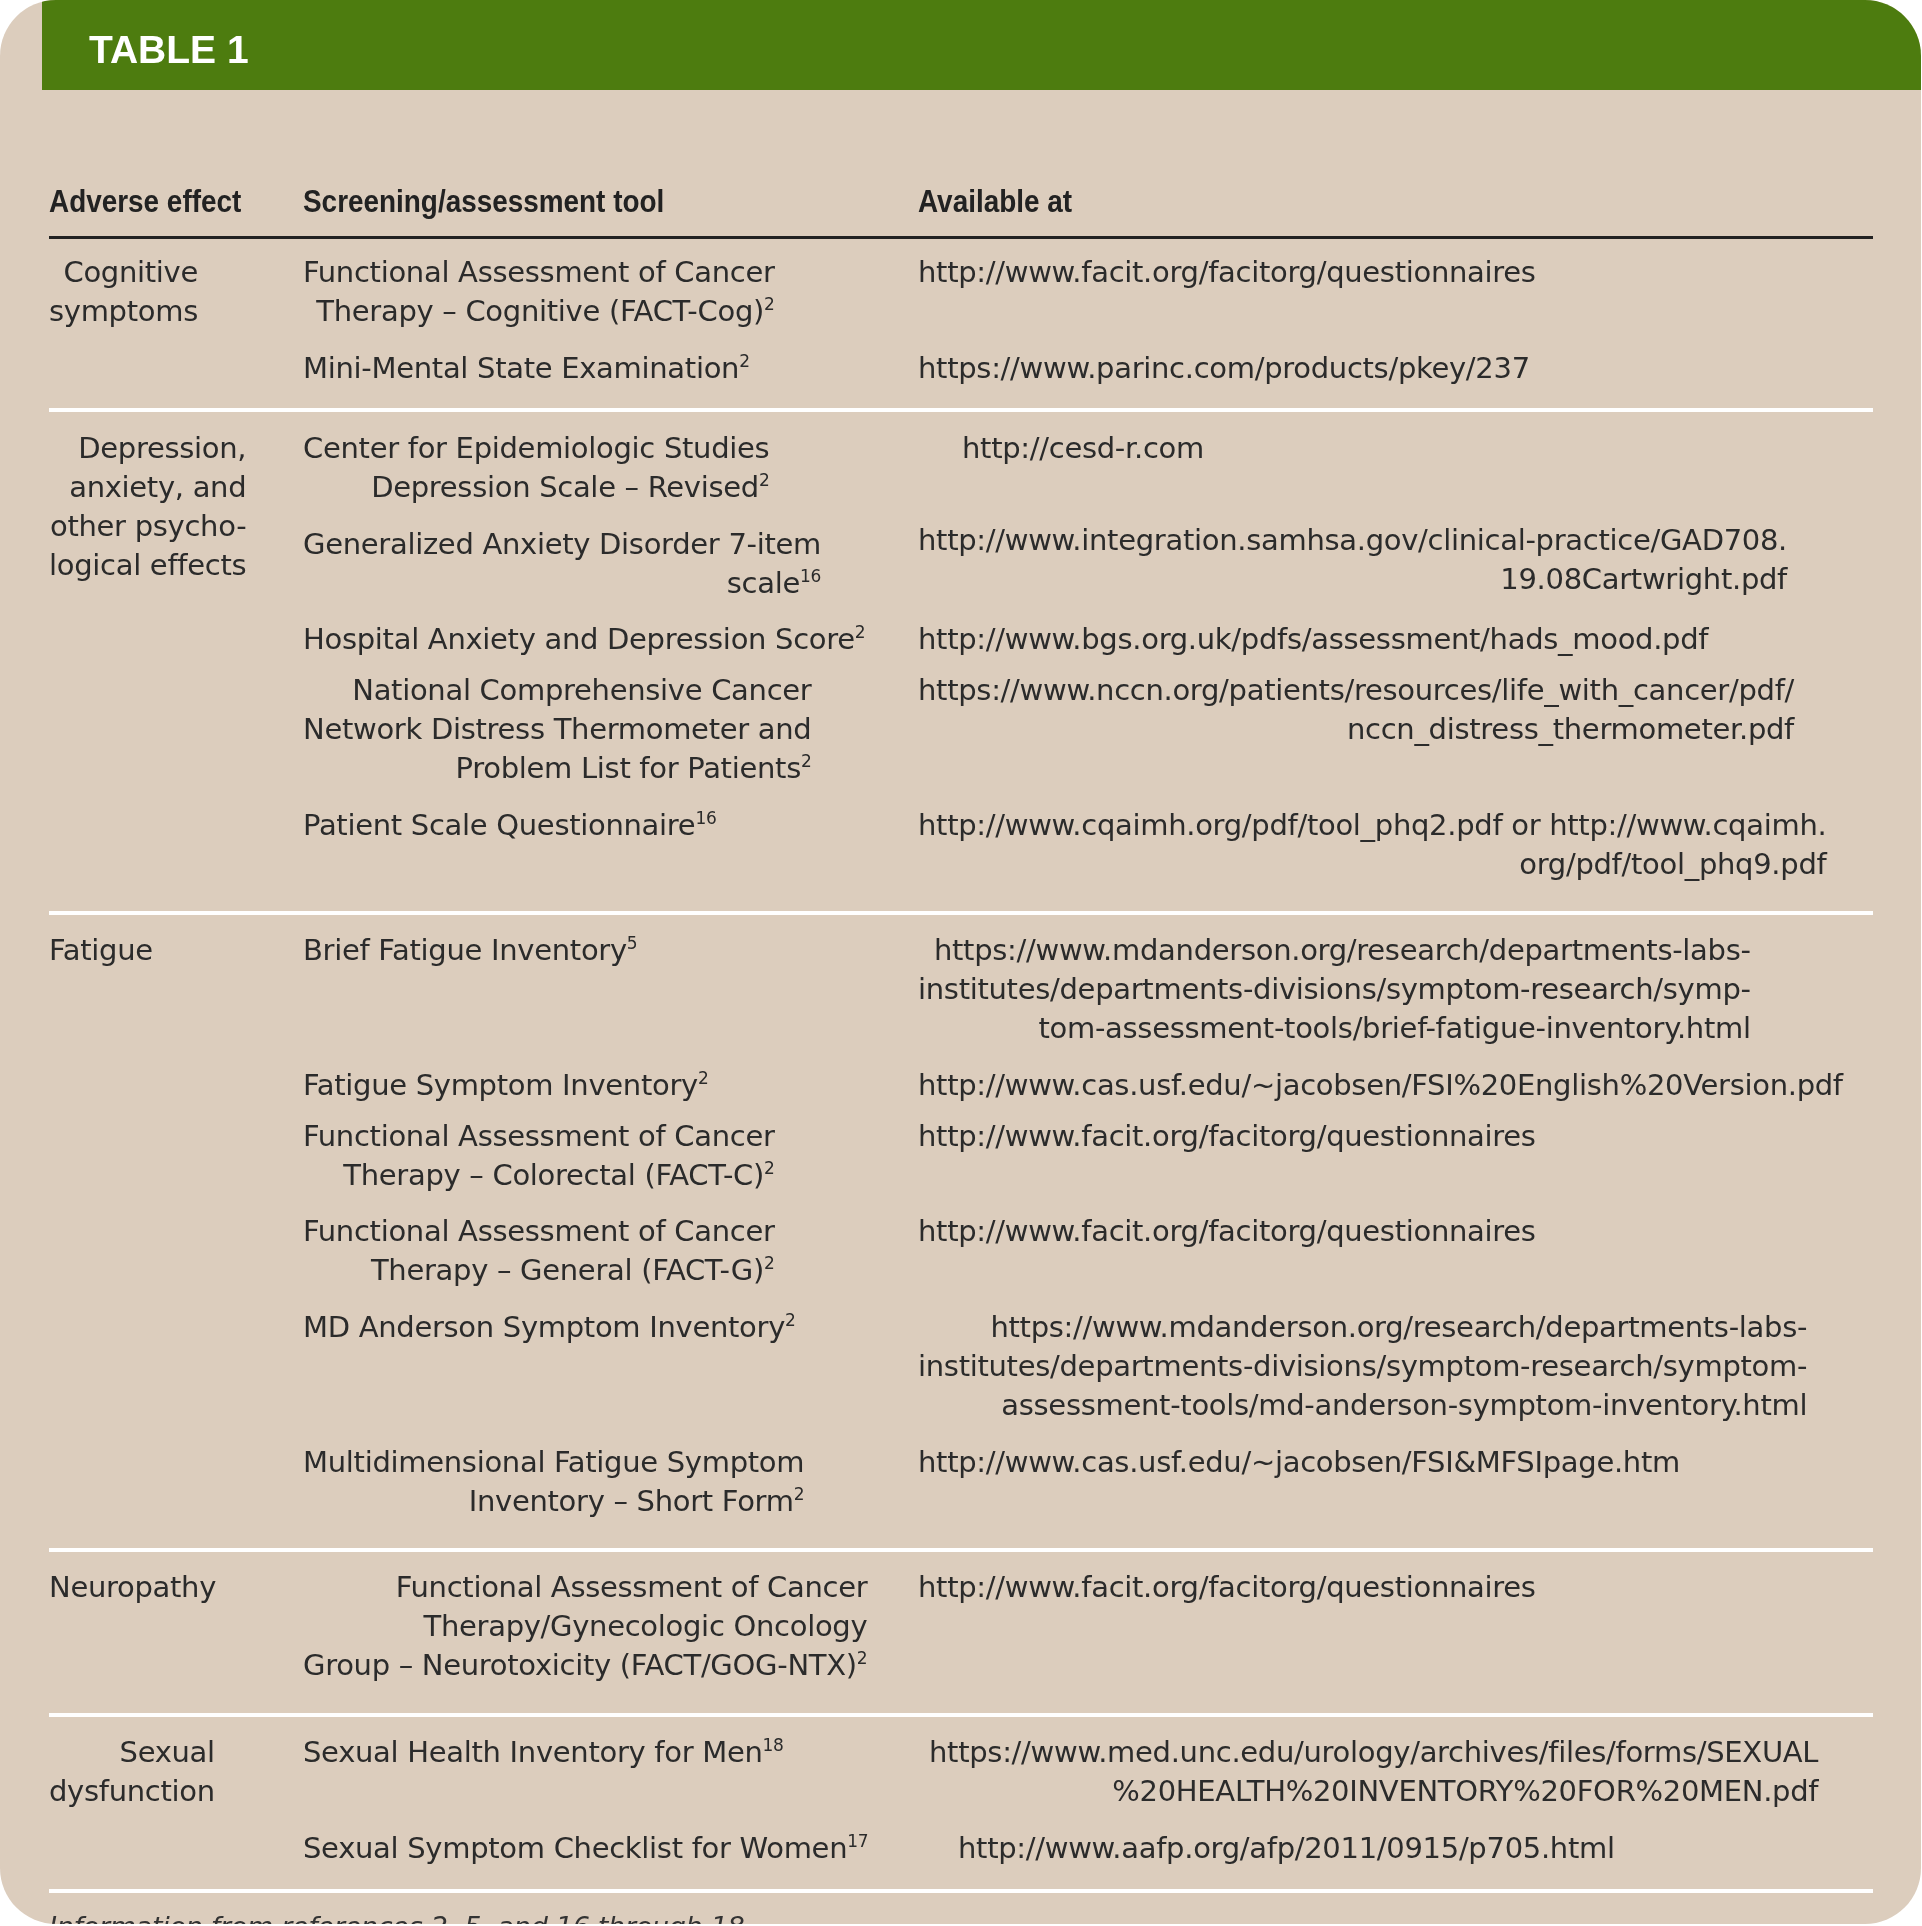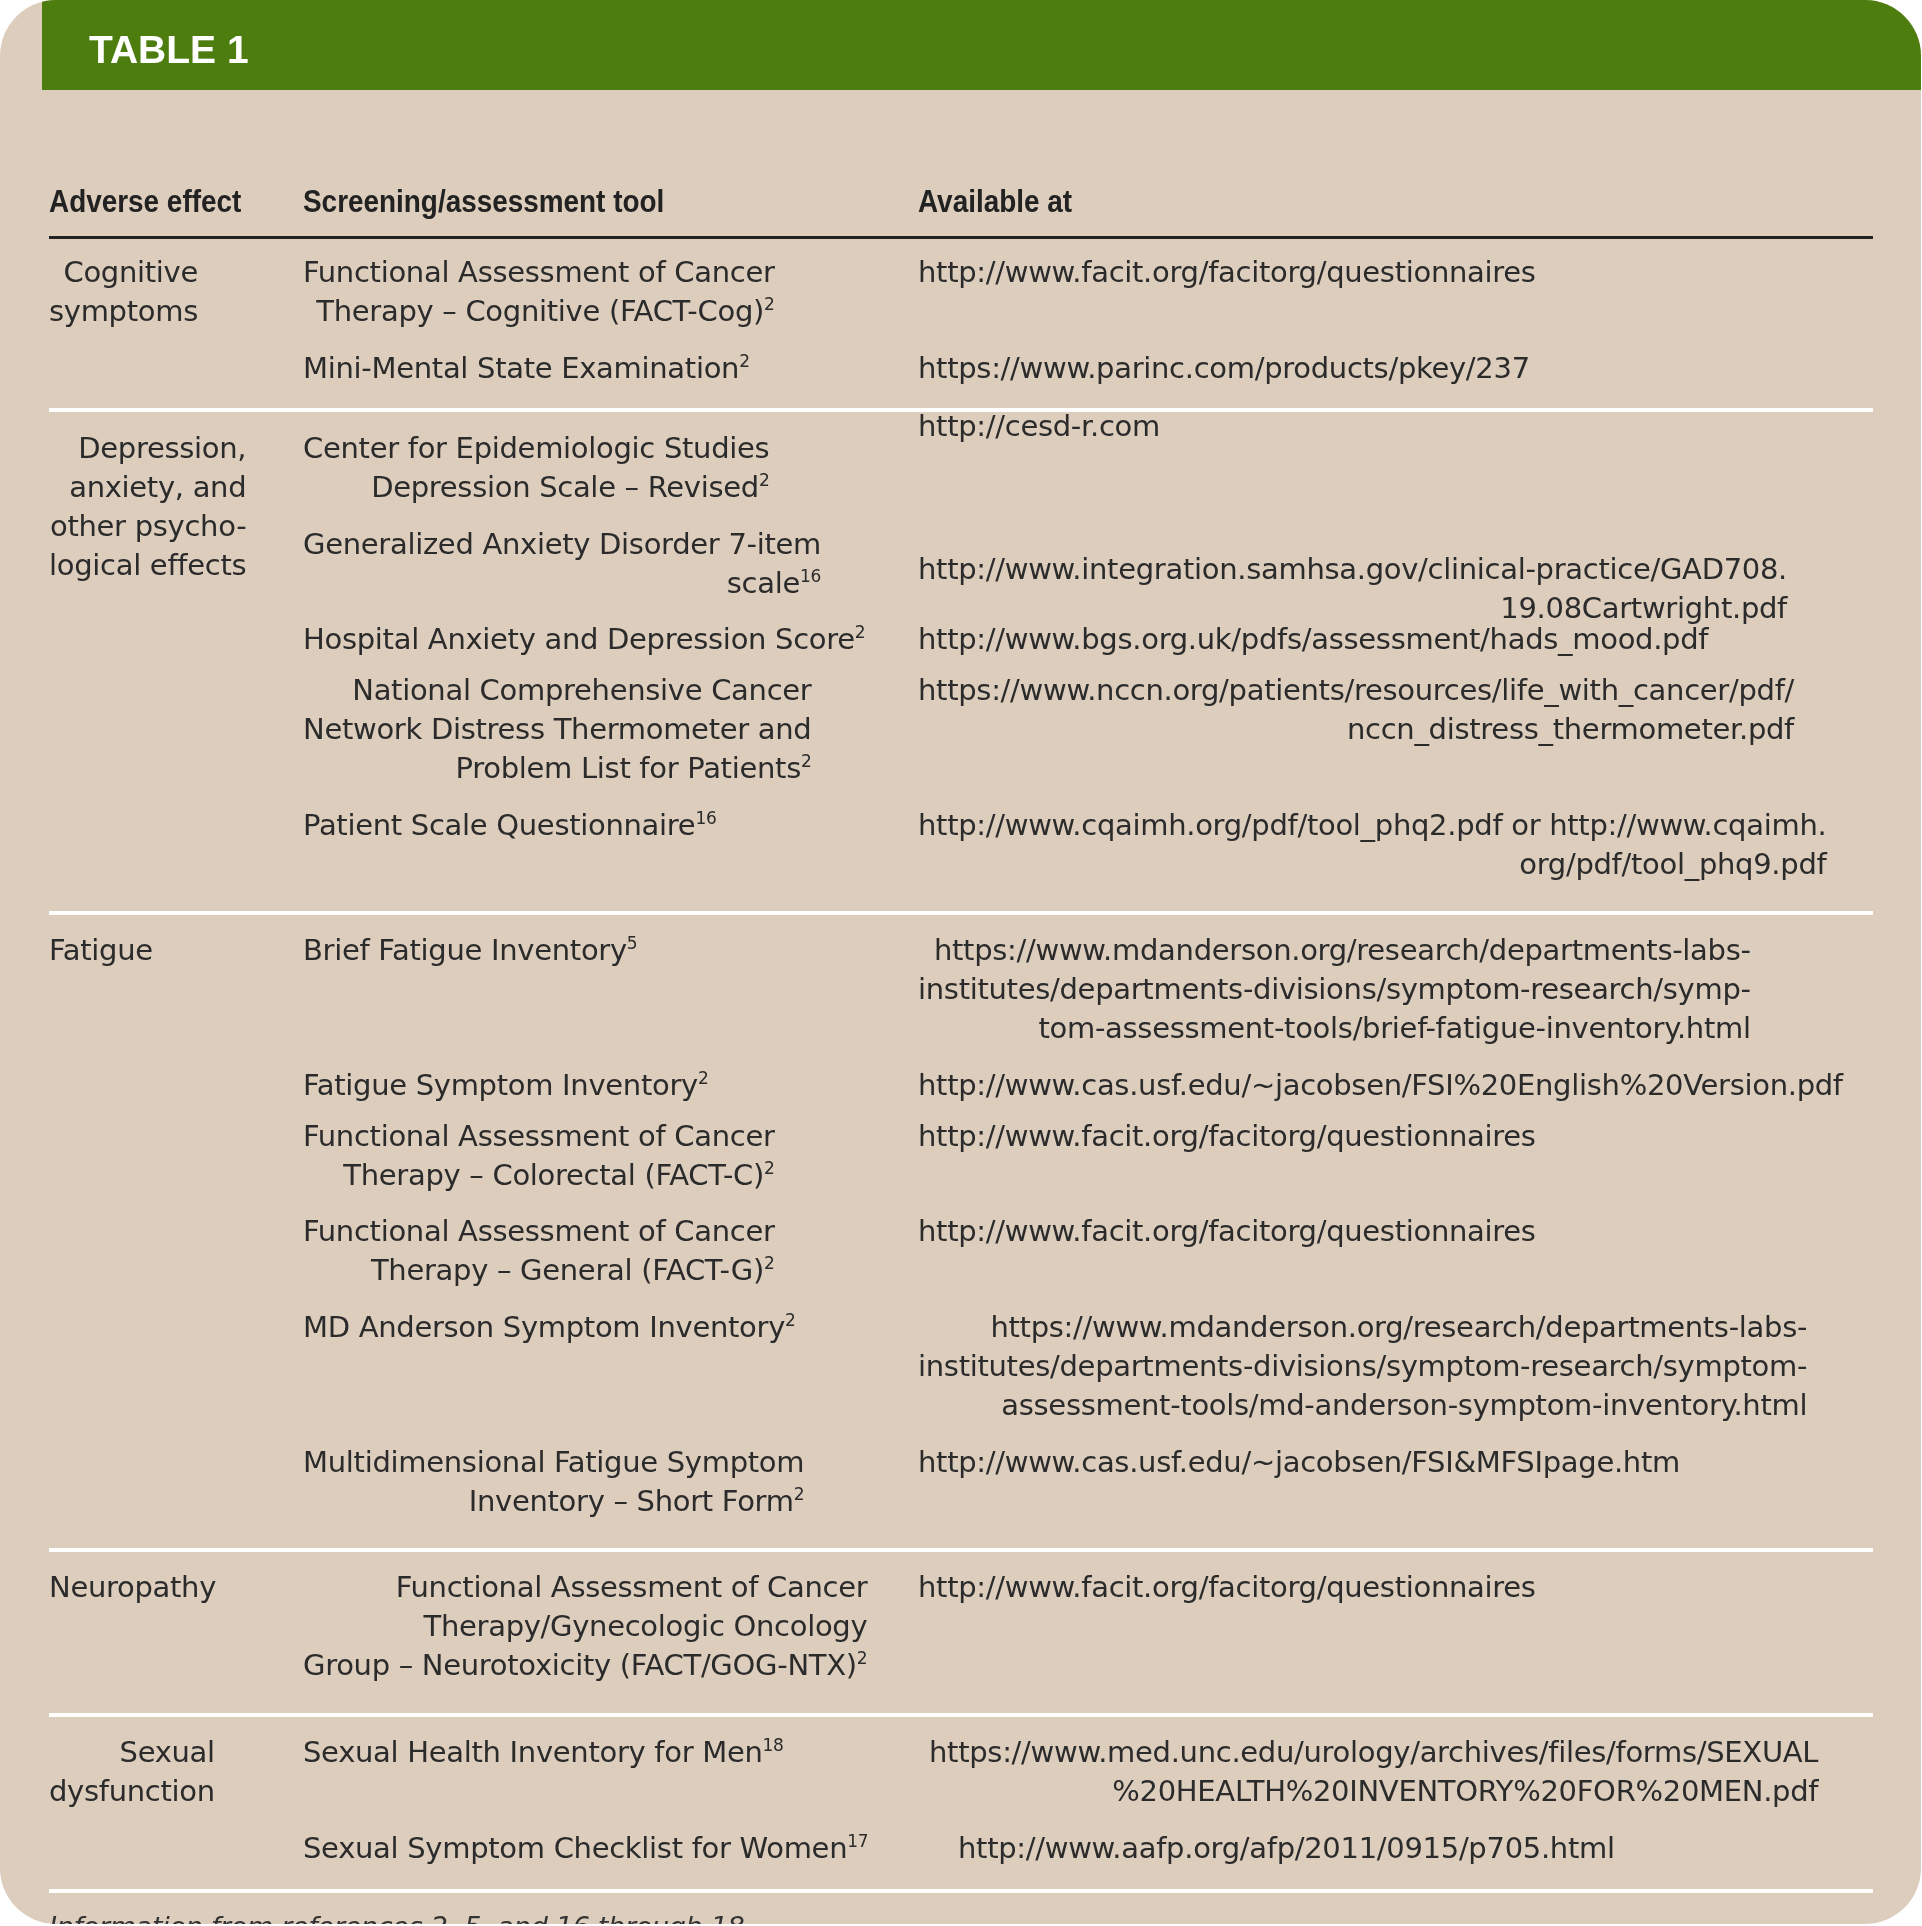--- a/index.html
+++ b/index.html
@@ -39,24 +39,24 @@
       <div class="cell c3" style="top: 253px;">http://www.facit.org/facitorg/questionnaires</div>
       <div class="cell c2" style="top: 349px;"><span>Mini-Mental State Examination</span><sup>2</sup></div>
       <div class="cell c3" style="top: 349px;">https://www.parinc.com/products/pkey/237</div>
       <div class="rule" style="top: 408px;"></div>
       <div class="cell c1" style="top: 429px;">Depression,
 anxiety, and
 other psycho-
 logical effects</div>
       <div class="cell c2" style="top: 429px;"><span>Center for Epidemiologic Studies
 Depression Scale – Revised</span><sup>2</sup></div>
-      <div class="cell c3" style="top: 407px;">http://cesd-r.com</div>
+      <div class="cell c3" style="top: 429px; margin-left: 44px;">http://cesd-r.com</div>
       <div class="cell c2" style="top: 525px;"><span>Generalized Anxiety Disorder 7-item
 scale</span><sup>16</sup></div>
-      <div class="cell c3" style="top: 550px;">http://www.integration.samhsa.gov/clinical-practice/GAD708.
+      <div class="cell c3" style="top: 521px;">http://www.integration.samhsa.gov/clinical-practice/GAD708.
 19.08Cartwright.pdf</div>
       <div class="cell c2" style="top: 620px;"><span>Hospital Anxiety and Depression Score</span><sup>2</sup></div>
       <div class="cell c3" style="top: 620px;">http://www.bgs.org.uk/pdfs/assessment/hads_mood.pdf</div>
       <div class="cell c2" style="top: 671px;"><span>National Comprehensive Cancer
 Network Distress Thermometer and
 Problem List for Patients</span><sup>2</sup></div>
       <div class="cell c3" style="top: 671px;">https://www.nccn.org/patients/resources/life_with_cancer/pdf/
 nccn_distress_thermometer.pdf</div>
       <div class="cell c2" style="top: 806px;"><span>Patient Scale Questionnaire</span><sup>16</sup></div>
       <div class="cell c3" style="top: 806px;">http://www.cqaimh.org/pdf/tool_phq2.pdf or http://www.cqaimh.

